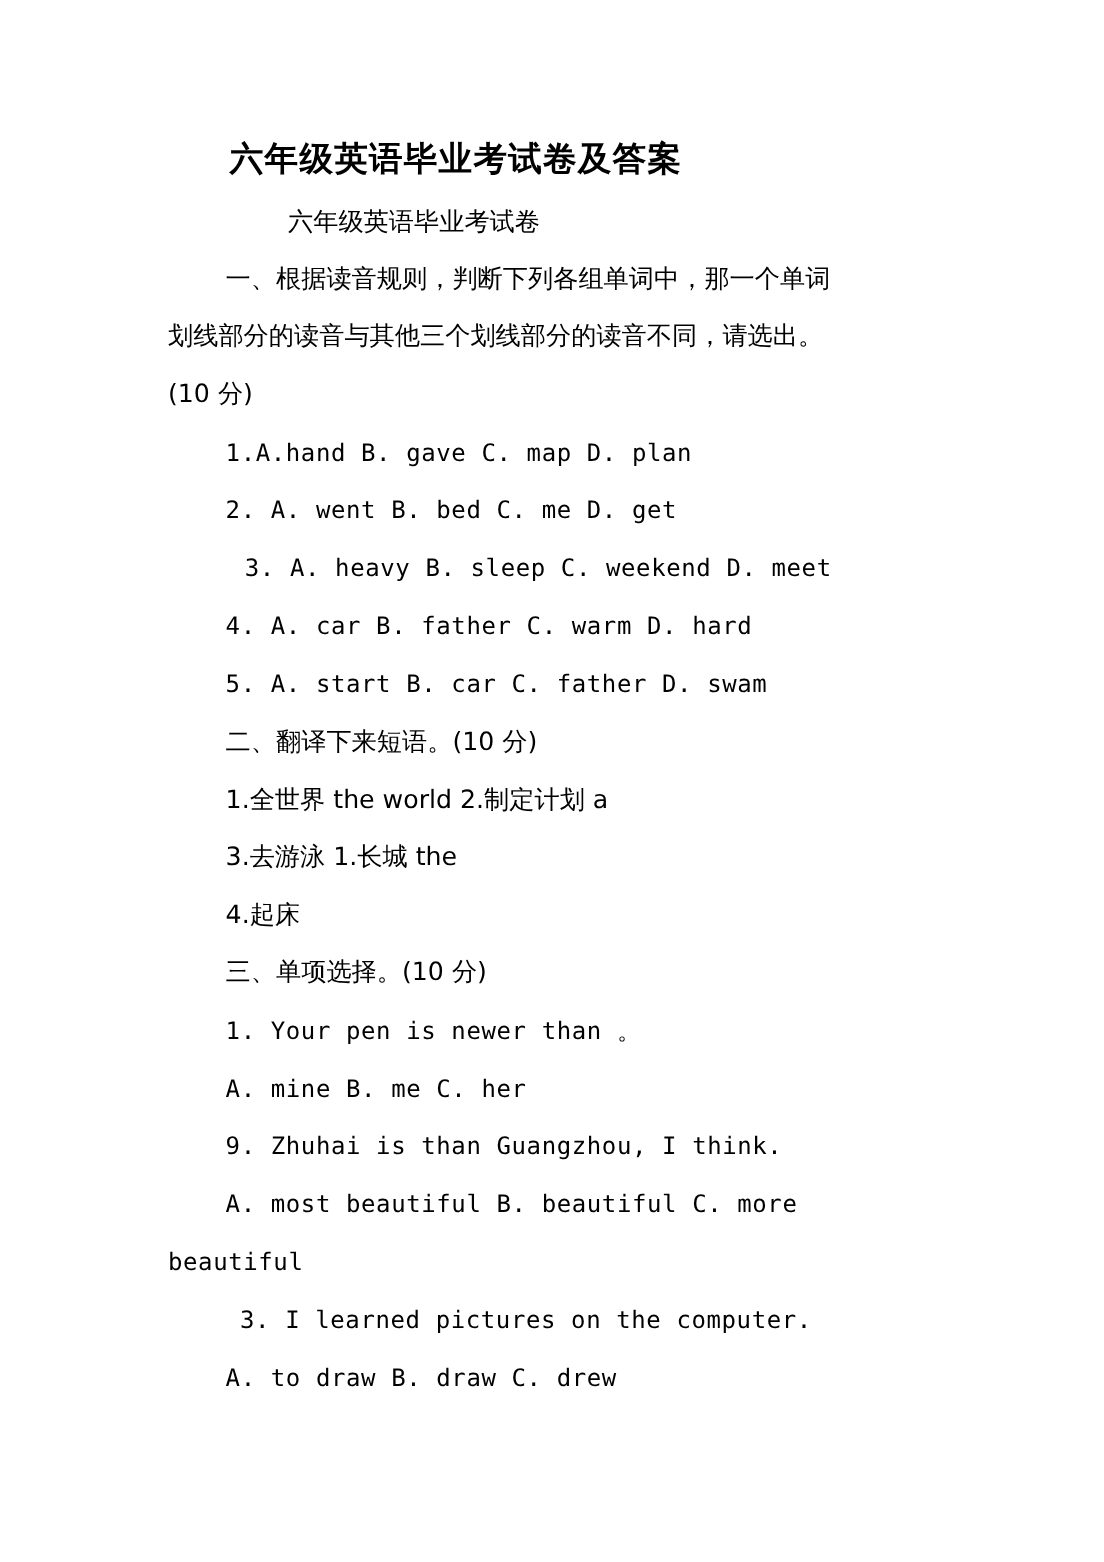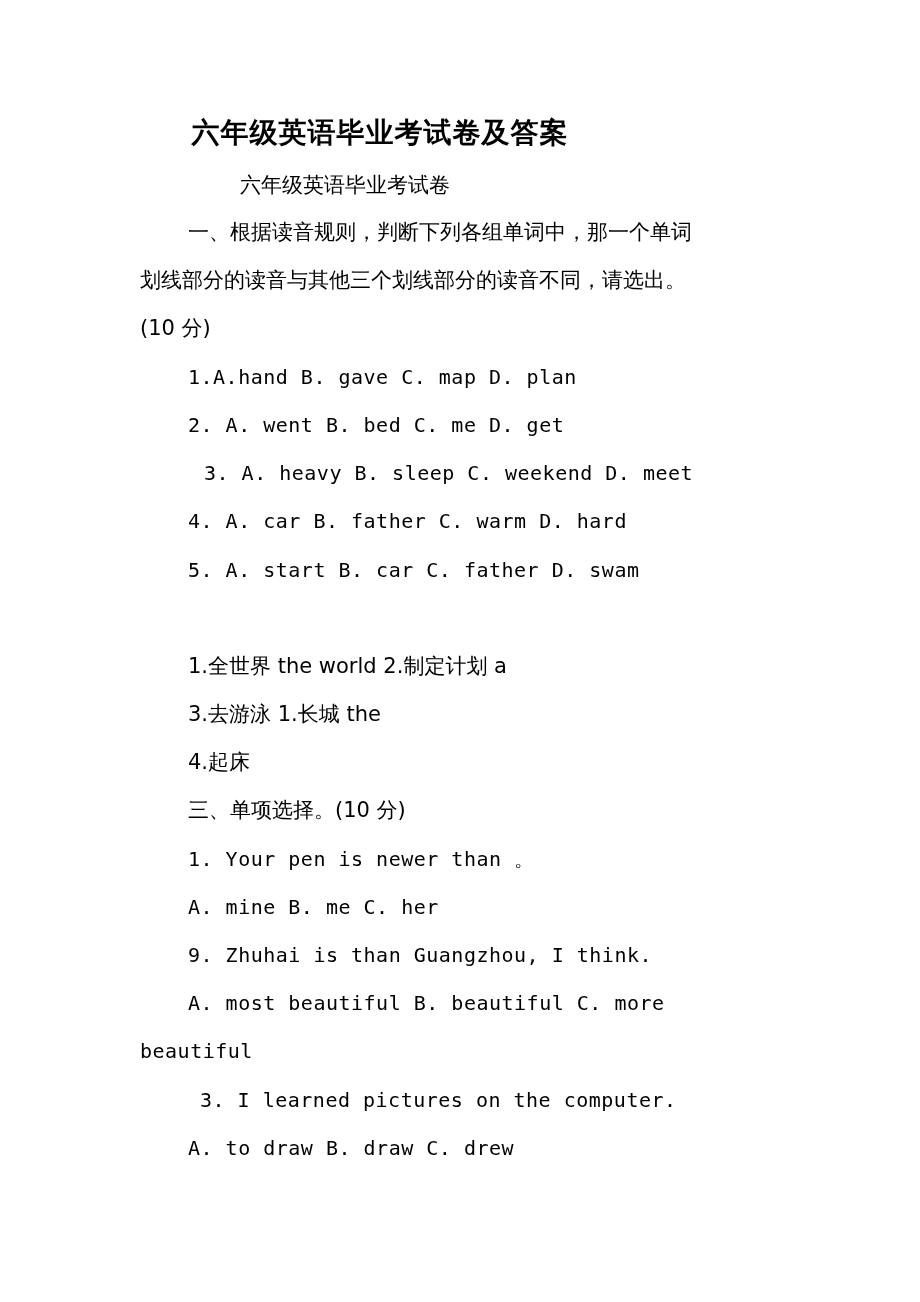--- a/index.html
+++ b/index.html
@@ -33,20 +33,21 @@
   <div class="line serif" style="left:140px; top:265px;">划线部分的读音与其他三个划线部分的读音不同，请选出。</div>
   <div class="line serif" style="left:188px; top:217px;">一、根据读音规则，判断下列各组单词中，那一个单词</div>
   <div class="line" style="left:140px; top:313px;">(10 分)</div>
 
   <div class="line mono" style="left:188px; top:362px;">1.A.hand B. gave C. map D. plan</div>
   <div class="line mono" style="left:188px; top:410px;">2. A. went B. bed C. me D. get</div>
   <div class="line mono" style="left:188px; top:458px;margin-left:16px;">3. A. heavy B. sleep C. weekend D. meet</div>
   <div class="line mono" style="left:188px; top:506px;">4. A. car B. father C. warm D. hard</div>
   <div class="line mono" style="left:188px; top:555px;">5. A. start B. car C. father D. swam</div>
 
+  <div class="line" style="left:188px; top:603px;">二、翻译下来短语。(10 分)</div>
   <div class="line" style="left:188px; top:651px;">1.全世界 the world 2.制定计划 a</div>
   <div class="line" style="left:188px; top:699px;">3.去游泳 1.长城 the</div>
   <div class="line" style="left:188px; top:747px;">4.起床</div>
 
   <div class="line" style="left:188px; top:795px;">三、单项选择。(10 分)</div>
   <div class="line mono" style="left:188px; top:844px;">1. Your pen is newer than 。</div>
   <div class="line mono" style="left:188px; top:892px;">A. mine B. me C. her</div>
   <div class="line mono" style="left:188px; top:940px;">9. Zhuhai is than Guangzhou,  I think.</div>
   <div class="line mono" style="left:188px; top:988px;">A. most beautiful B. beautiful C. more</div>
   <div class="line mono" style="left:140px; top:1036px;">beautiful</div>

